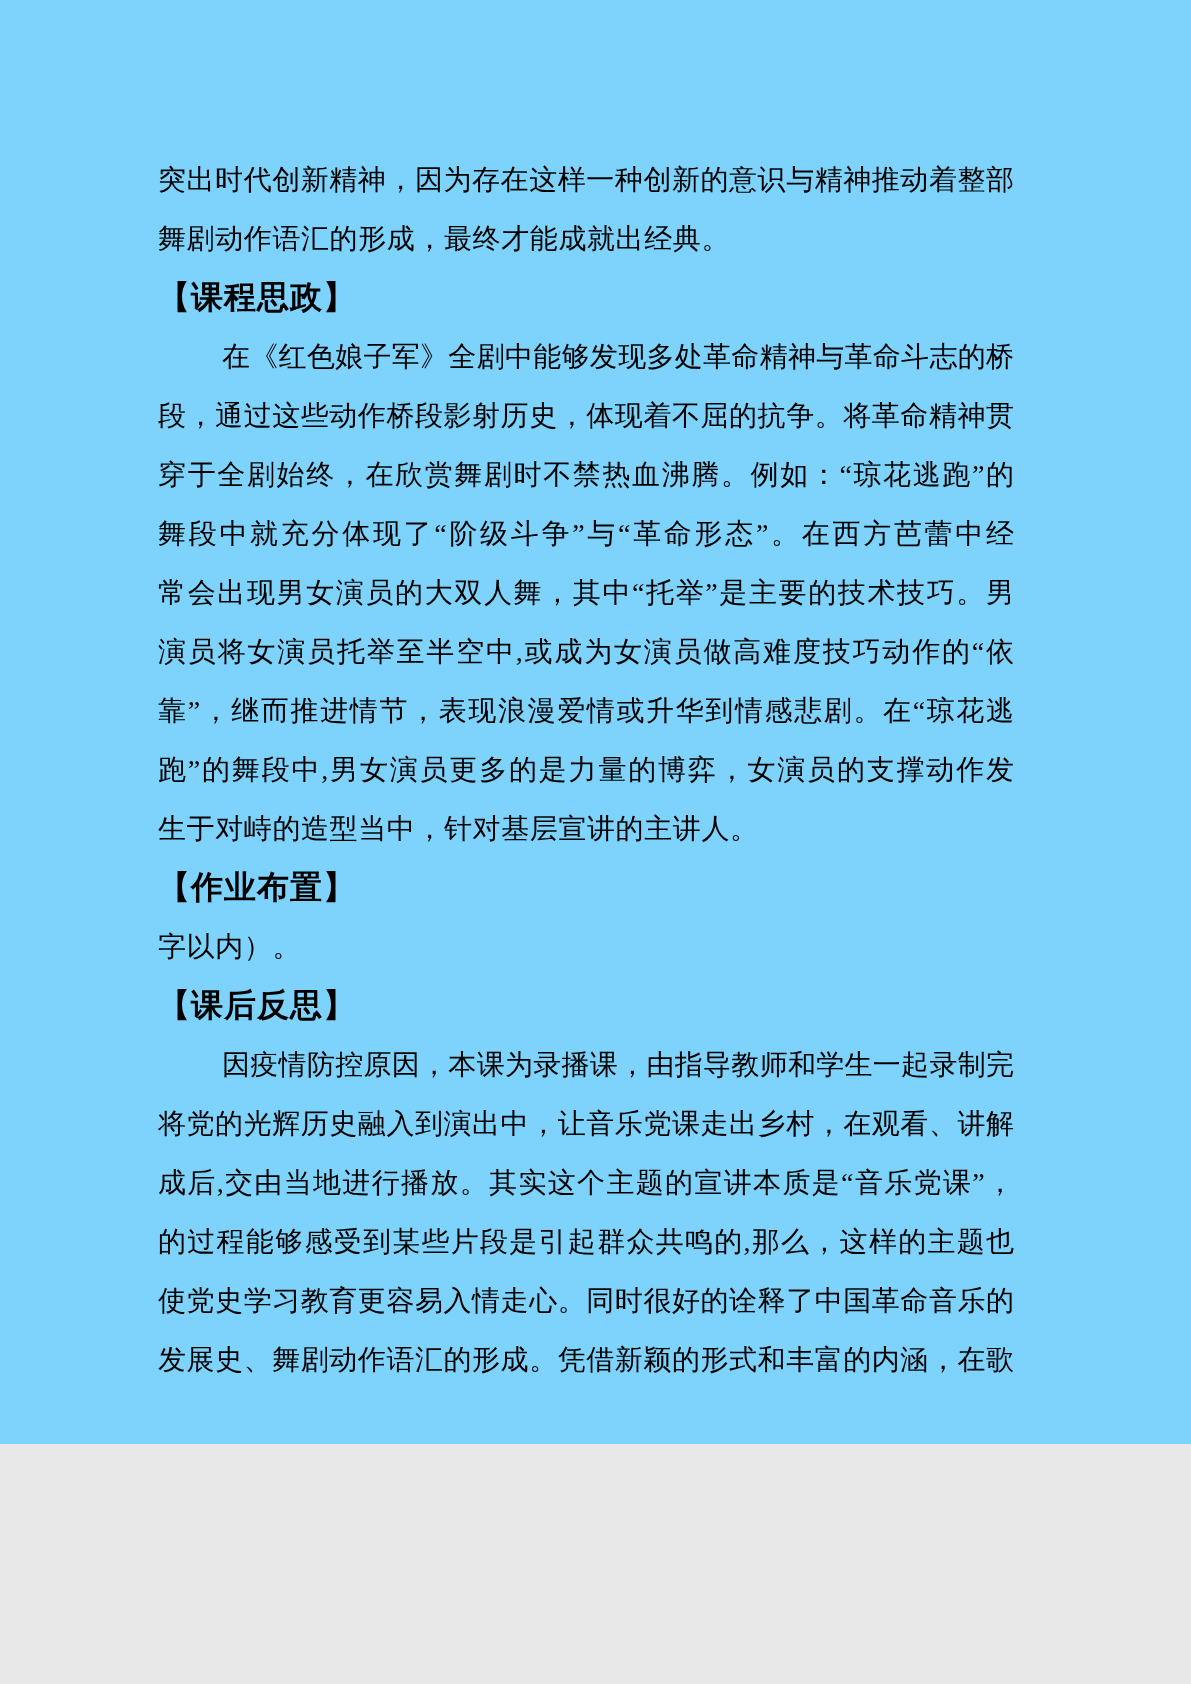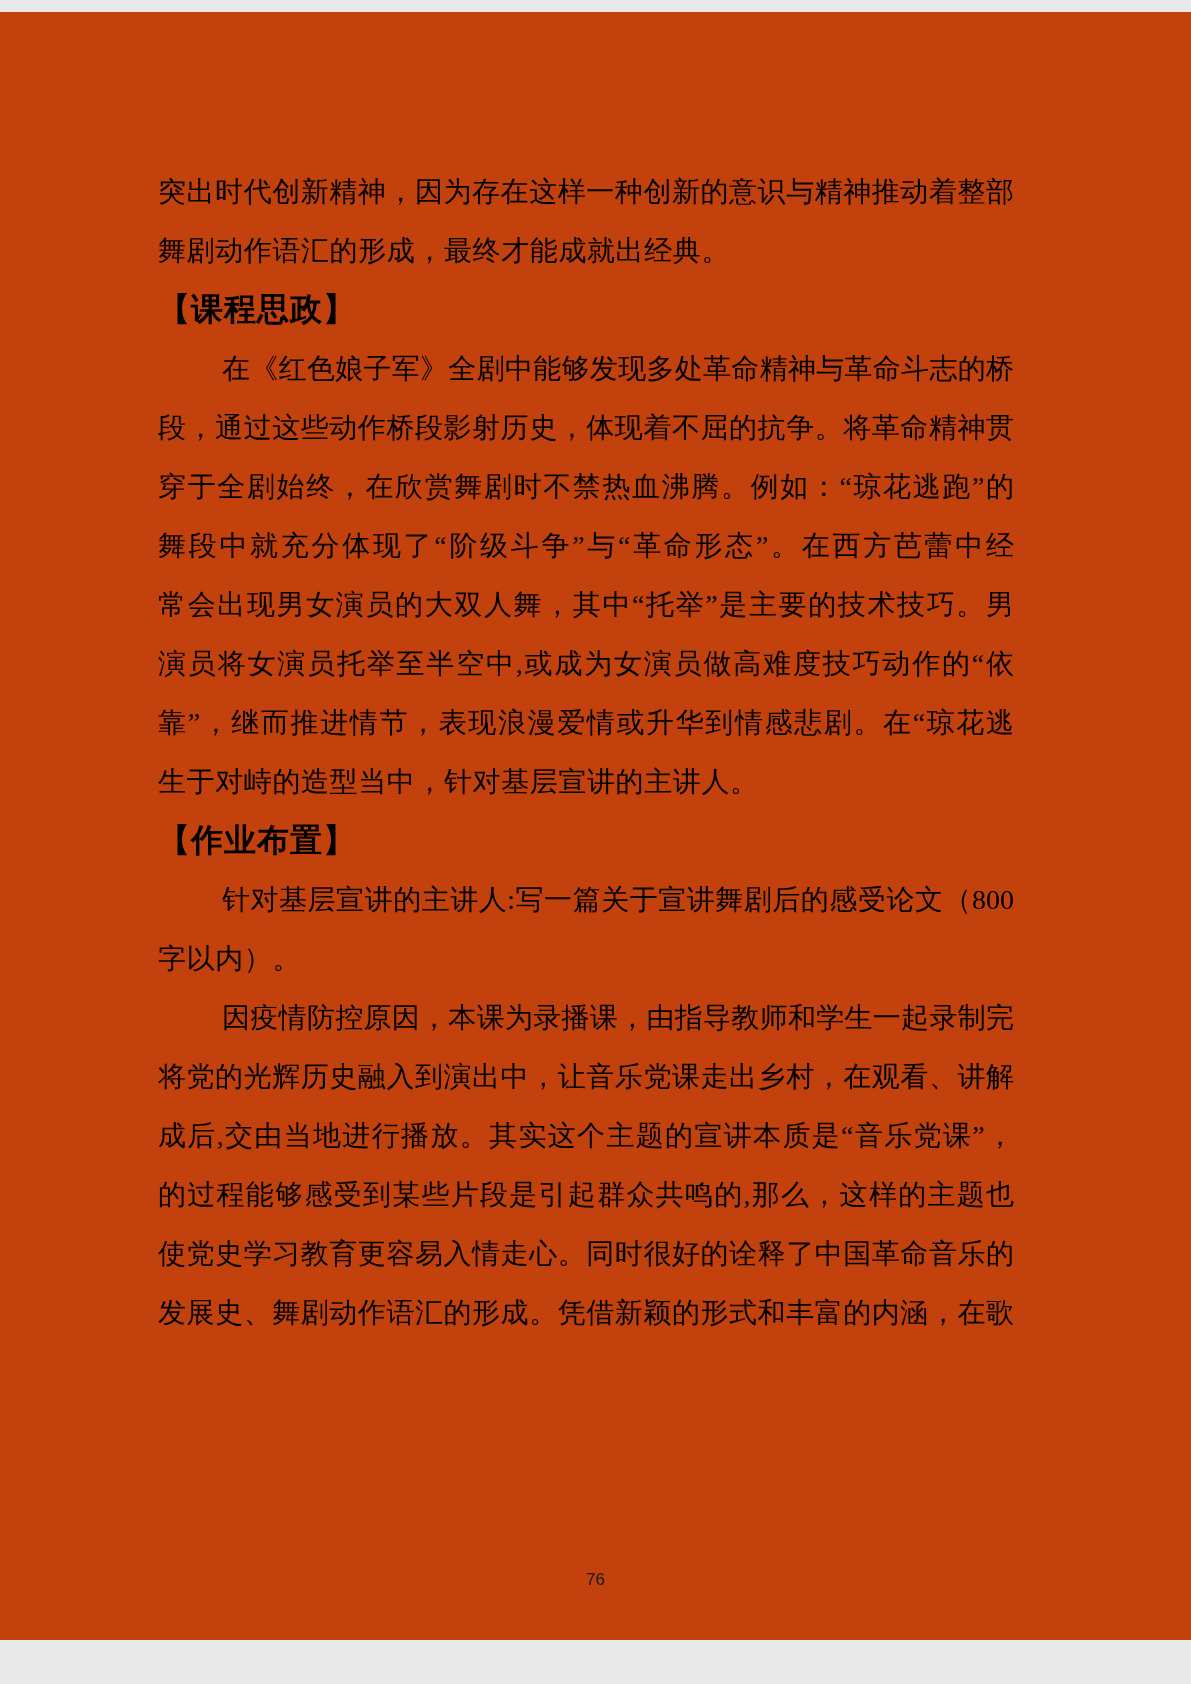--- a/index.html
+++ b/index.html
@@ -3,23 +3,23 @@
 <meta charset="utf-8">
 <style>
   html, body {
     margin: 0;
     padding: 0;
     background: #e8e8e8;
   }
   .page {
     position: relative;
     width: 1191px;
-    height: 1628px;
-    margin: 12px auto;
-    background: #c2410c;
+    height: 1444px;
+    margin: 0 auto;
+    background: #7dd3fc;
     color: #000000;
     font-family: "Liberation Serif", serif;
     overflow: hidden;
   }
   .content {
     position: absolute;
     left: 158px;
     top: 150px;
     width: 856px;
   }
@@ -66,24 +66,25 @@
       <div class="line fill">突出时代创新精神，因为存在这样一种创新的意识与精神推动着整部</div>
       <div class="line">舞剧动作语汇的形成，最终才能成就出经典。</div>
       <div class="heading">【课程思政】</div>
       <div class="line fill indent">在《红色娘子军》全剧中能够发现多处革命精神与革命斗志的桥</div>
       <div class="line fill">段，通过这些动作桥段影射历史，体现着不屈的抗争。将革命精神贯</div>
       <div class="line fill">穿于全剧始终，在欣赏舞剧时不禁热血沸腾。例如：“琼花逃跑”的</div>
       <div class="line fill">舞段中就充分体现了“阶级斗争”与“革命形态”。在西方芭蕾中经</div>
       <div class="line fill">常会出现男女演员的大双人舞，其中“托举”是主要的技术技巧。男</div>
       <div class="line fill">演员将女演员托举至半空中,或成为女演员做高难度技巧动作的“依</div>
       <div class="line fill">靠”，继而推进情节，表现浪漫爱情或升华到情感悲剧。在“琼花逃</div>
+      <div class="line fill">跑”的舞段中,男女演员更多的是力量的博弈，女演员的支撑动作发</div>
       <div class="line">生于对峙的造型当中，针对基层宣讲的主讲人。</div>
       <div class="heading">【作业布置】</div>
-      <div class="line fill indent">针对基层宣讲的主讲人:写一篇关于宣讲舞剧后的感受论文（800</div>
       <div class="line">字以内）。</div>
+      <div class="heading">【课后反思】</div>
       <div class="line fill indent">因疫情防控原因，本课为录播课，由指导教师和学生一起录制完</div>
       <div class="line fill">将党的光辉历史融入到演出中，让音乐党课走出乡村，在观看、讲解</div>
       <div class="line fill">成后,交由当地进行播放。其实这个主题的宣讲本质是“音乐党课”，</div>
       <div class="line fill">的过程能够感受到某些片段是引起群众共鸣的,那么，这样的主题也</div>
       <div class="line fill">使党史学习教育更容易入情走心。同时很好的诠释了中国革命音乐的</div>
       <div class="line fill">发展史、舞剧动作语汇的形成。凭借新颖的形式和丰富的内涵，在歌</div>
     </div>
   <div class="page-number">76</div>
 </div>
 

